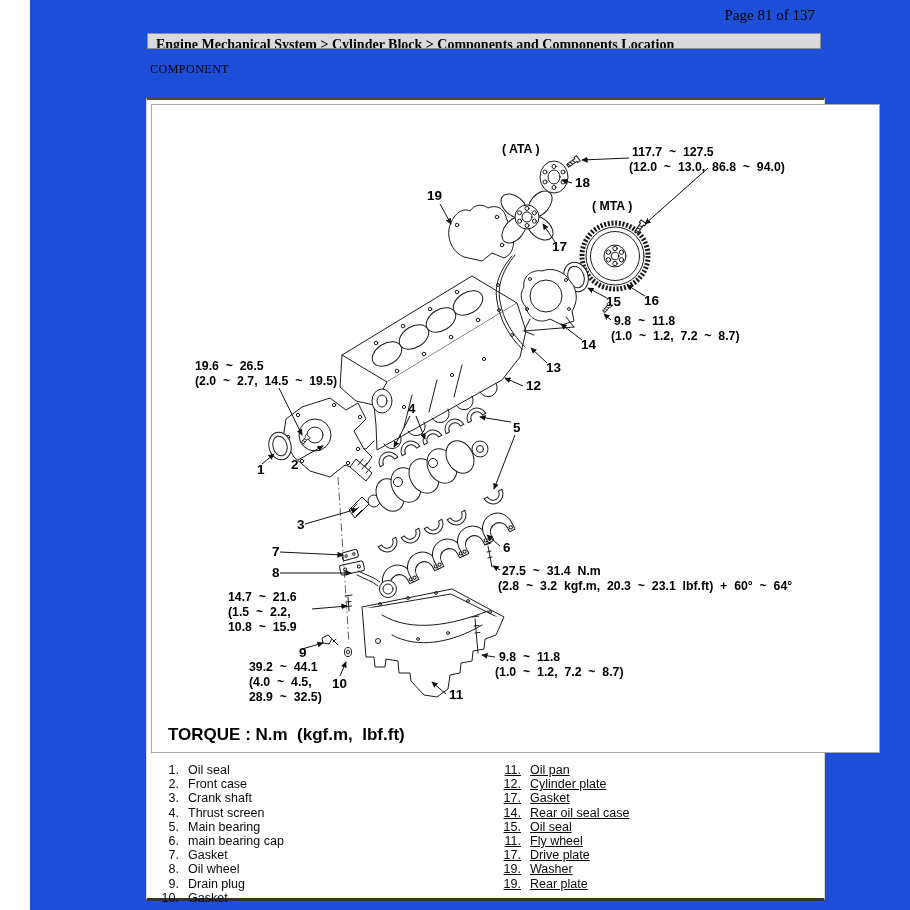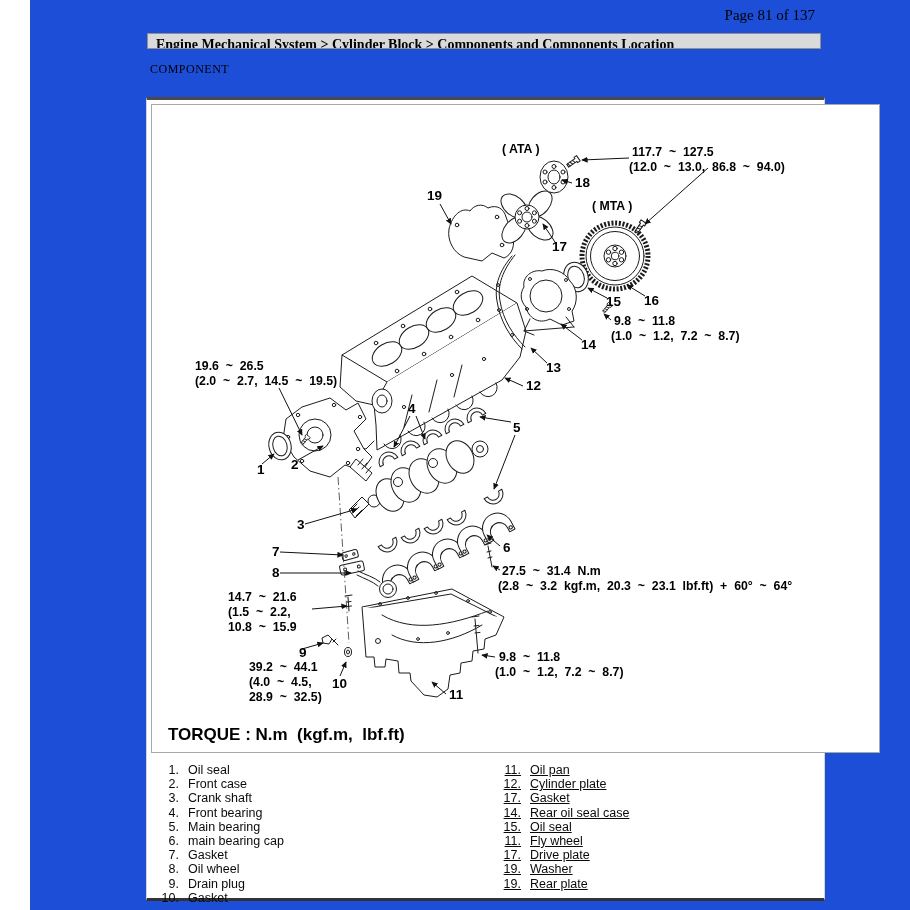--- a/index.html
+++ b/index.html
@@ -359,21 +359,21 @@
       <div class="row">
           <span class="num">2.</span>
           <span class="lbl">Front case</span>
         </div>
       <div class="row">
           <span class="num">3.</span>
           <span class="lbl">Crank shaft</span>
         </div>
       <div class="row">
           <span class="num">4.</span>
-          <span class="lbl">Front bearing</span>
+          <span class="lbl">Thrust screen</span>
         </div>
       <div class="row">
           <span class="num">5.</span>
           <span class="lbl">Main bearing</span>
         </div>
       <div class="row">
           <span class="num">6.</span>
           <span class="lbl">main bearing cap</span>
         </div>
       <div class="row">

